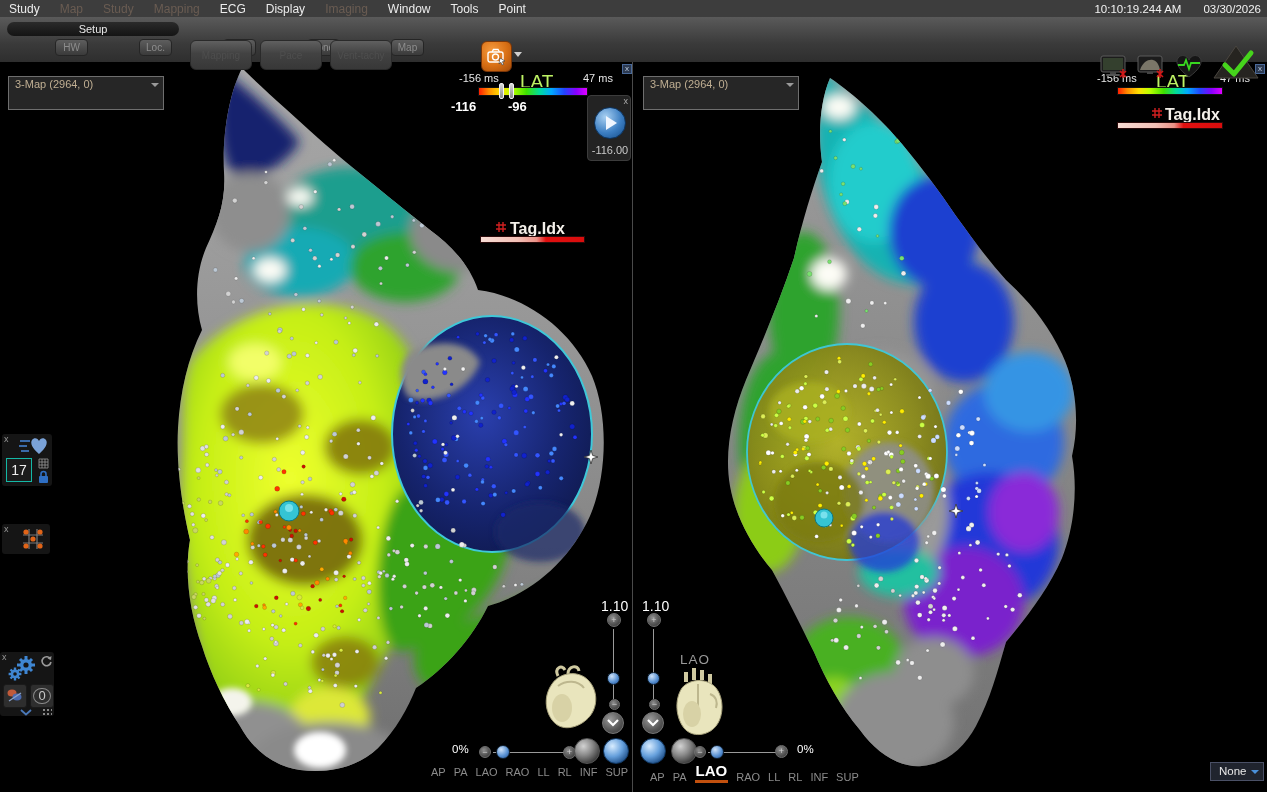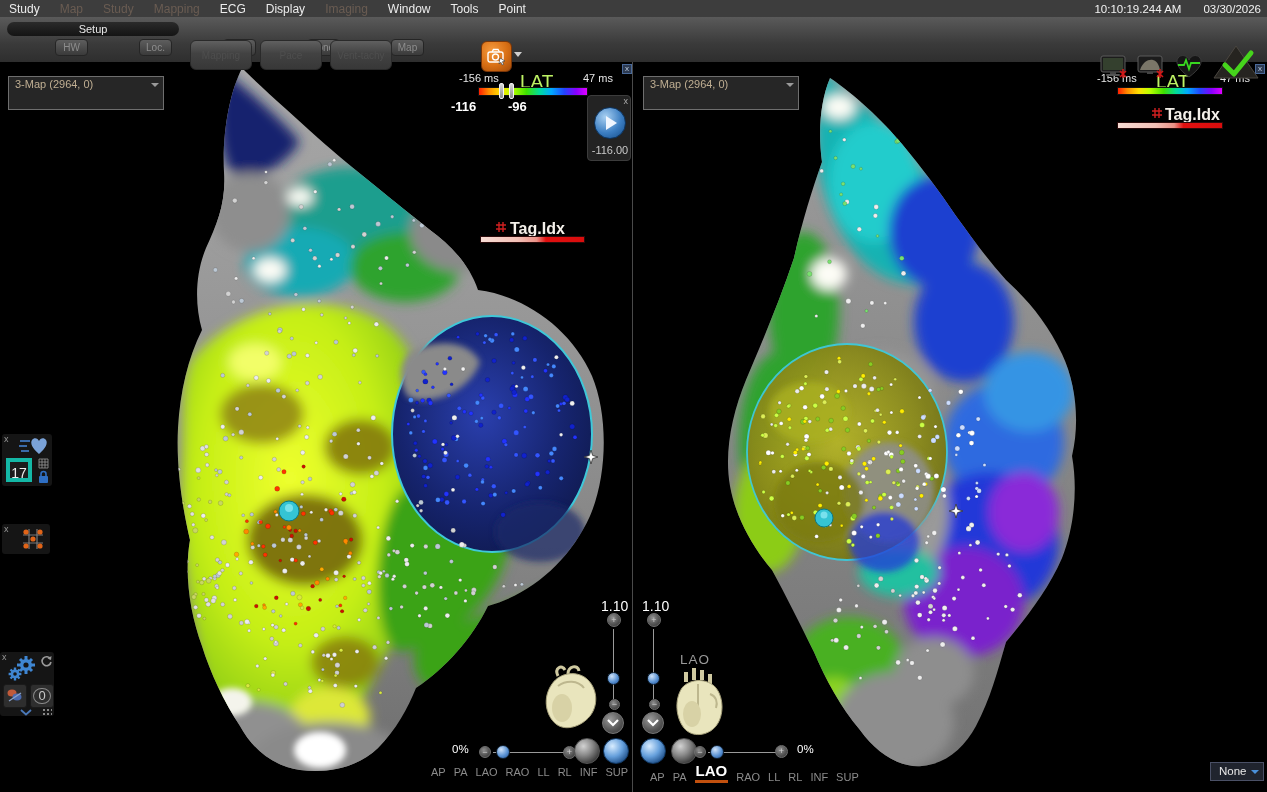--- a/index.html
+++ b/index.html
@@ -107,21 +107,21 @@
                 font-size:11px; color:#8b8b8b; z-index:20; }
   .orient-row .o { cursor:default; }
   .orient-row .o.active { color:#fff; font-size:15px; font-weight:bold;
                           border-bottom:3px solid #c2500e; padding:0 1px 1px; }
   .lao-label { position:absolute; color:#9a9a9a; font-size:13.5px; z-index:20; letter-spacing:1px; }
 
   
   .widget { position:absolute; background:#151515; border-radius:3px; z-index:24; color:#bbb; }
   .widget .wx { position:absolute; left:2px; top:0; font-size:9px; color:#999; }
   #fam-widget { left:2px; top:372px; width:50px; height:52px; }
-  #fam-val { position:absolute; left:4px; top:24px; width:26px; height:24px; border:4px solid #14b8a6;
+  #fam-val { position:absolute; left:4px; top:24px; width:26px; height:24px; border:1px solid #14b8a6;
              color:#eee; font-size:14px; text-align:center; line-height:22px; background:#1c1c1c; }
   #tag-widget { left:2px; top:462px; width:48px; height:30px; }
   #gear-widget { left:0; top:590px; width:54px; height:64px; }
   .tile { position:absolute; width:24px; height:24px; background:#2e2e2e; border-radius:3px;
           border:1px solid #1a1a1a; display:flex; align-items:center; justify-content:center; }
   #zero-tile span { color:#c8c8c8; font-size:13px; border:1px solid #8a8a8a; border-radius:50%;
                     padding:0 4px; line-height:14px; }
   .dots6 { position:absolute; right:2px; bottom:1px; width:10px; height:7px;
            background:radial-gradient(circle,#888 1px,transparent 1.2px); background-size:4px 4px; }
 

